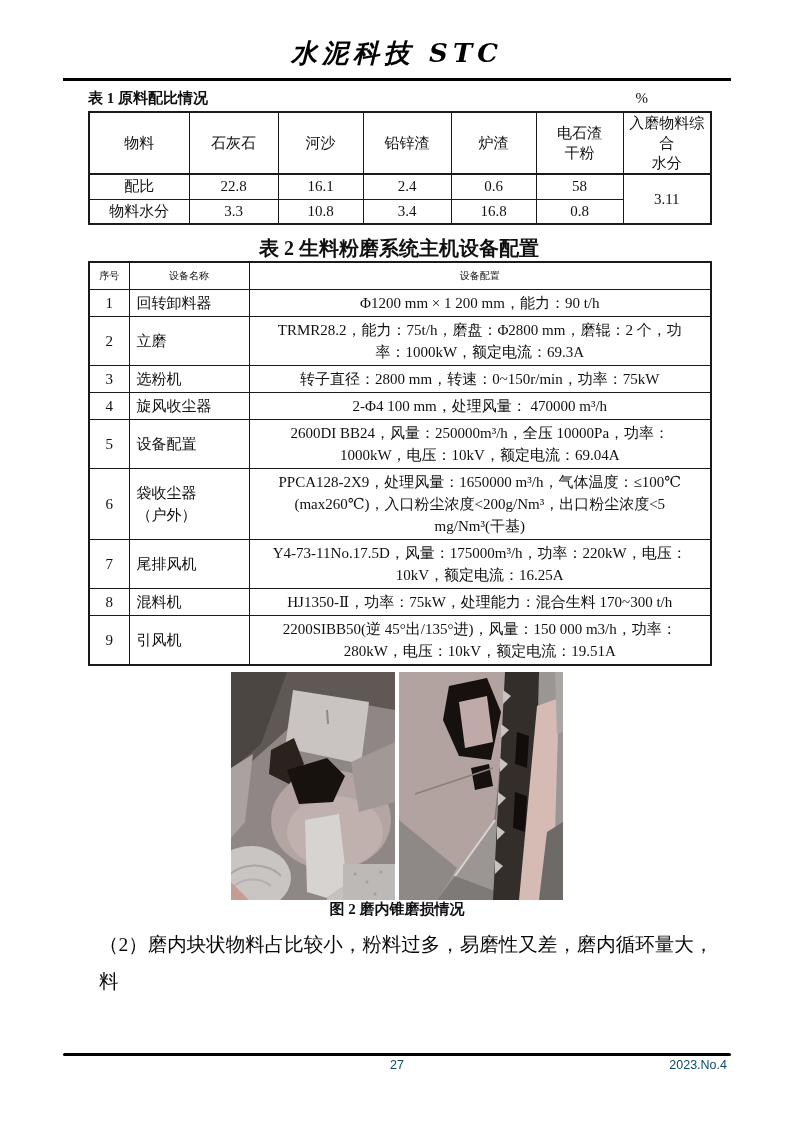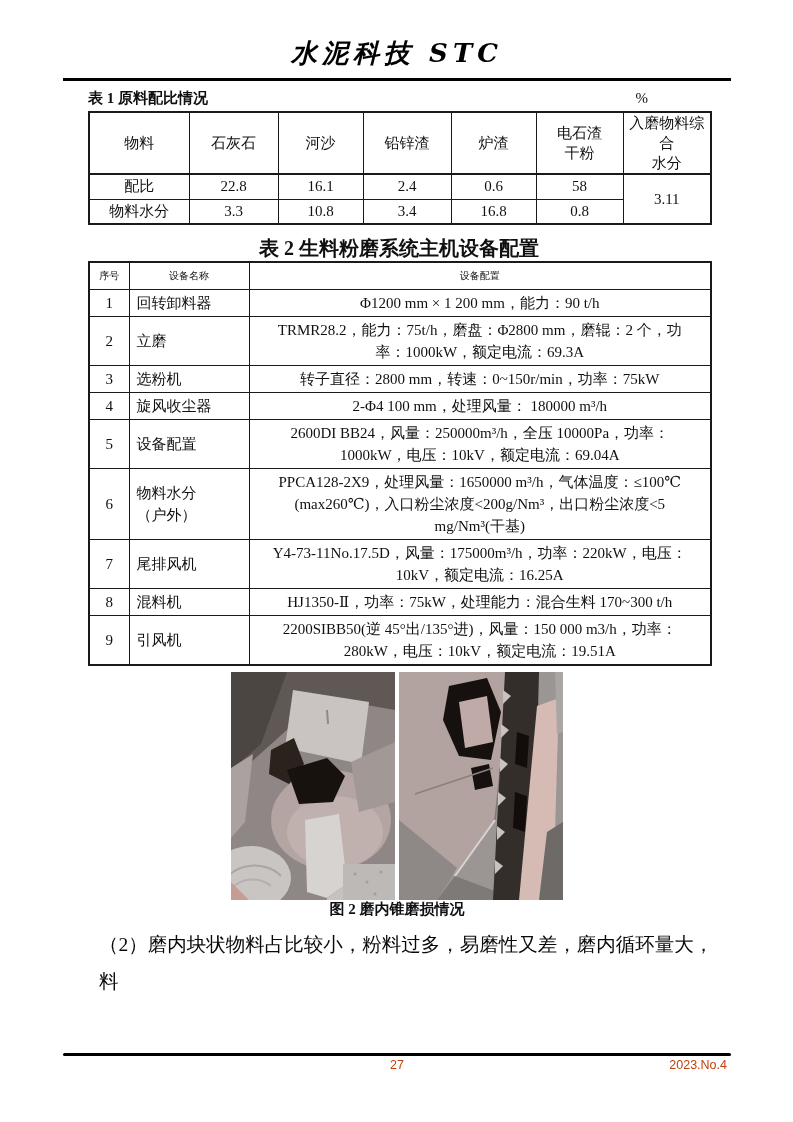--- a/index.html
+++ b/index.html
@@ -55,21 +55,21 @@
   .photo { width:164px; height:228px; overflow:hidden; }
   .photo svg { display:block; }
   .fig-caption {
     text-align:center; font-size:15px; font-weight:bold; 
   }
   
   .footer { position:absolute; left:63px; right:62px; bottom:46px; }
   .footer-rule { height:3px; background:#000; border-radius:2px; }
   .footer-row {
     position:relative; height:18px; margin-top:2px;
-    font-family:"Liberation Sans","DejaVu Sans",sans-serif; font-size:12.5px; color:#c2410c;
+    font-family:"Liberation Sans","DejaVu Sans",sans-serif; font-size:12.5px; color:#0c4a6e;
   }
   .page-num { position:absolute; left:0; right:0; text-align:center; }
   .issue { position:absolute; right:4px; top:0; }
 </style>
 </head>
 <body>
 
 <div class="page">
 
   <div class="journal-title">水泥科技 STC</div>
@@ -148,30 +148,30 @@
         <td class="c-conf">TRMR28.2，能力：75t/h，磨盘：Φ2800 mm，磨辊：2 个，功率：1000kW，额定电流：69.3A</td>
       </tr>
       <tr>
         <td class="c-no">3</td>
         <td class="c-name">选粉机</td>
         <td class="c-conf">转子直径：2800 mm，转速：0~150r/min，功率：75kW</td>
       </tr>
       <tr>
         <td class="c-no">4</td>
         <td class="c-name">旋风收尘器</td>
-        <td class="c-conf">2-Φ4 100 mm，处理风量： 180000 m³/h</td>
+        <td class="c-conf">2-Φ4 100 mm，处理风量： 470000 m³/h</td>
       </tr>
       <tr>
         <td class="c-no">5</td>
         <td class="c-name">设备配置</td>
         <td class="c-conf">2600DI BB24，风量：250000m³/h，全压 10000Pa，功率：1000kW，电压：10kV，额定电流：69.04A</td>
       </tr>
       <tr>
         <td class="c-no">6</td>
-        <td class="c-name">物料水分（户外）</td>
+        <td class="c-name">袋收尘器（户外）</td>
         <td class="c-conf">PPCA128-2X9，处理风量：1650000 m³/h，气体温度：≤100℃(max260℃)，入口粉尘浓度&lt;200g/Nm³，出口粉尘浓度&lt;5 mg/Nm³(干基)</td>
       </tr>
       <tr>
         <td class="c-no">7</td>
         <td class="c-name">尾排风机</td>
         <td class="c-conf">Y4-73-11No.17.5D，风量：175000m³/h，功率：220kW，电压：10kV，额定电流：16.25A</td>
       </tr>
       <tr>
         <td class="c-no">8</td>
         <td class="c-name">混料机</td>

